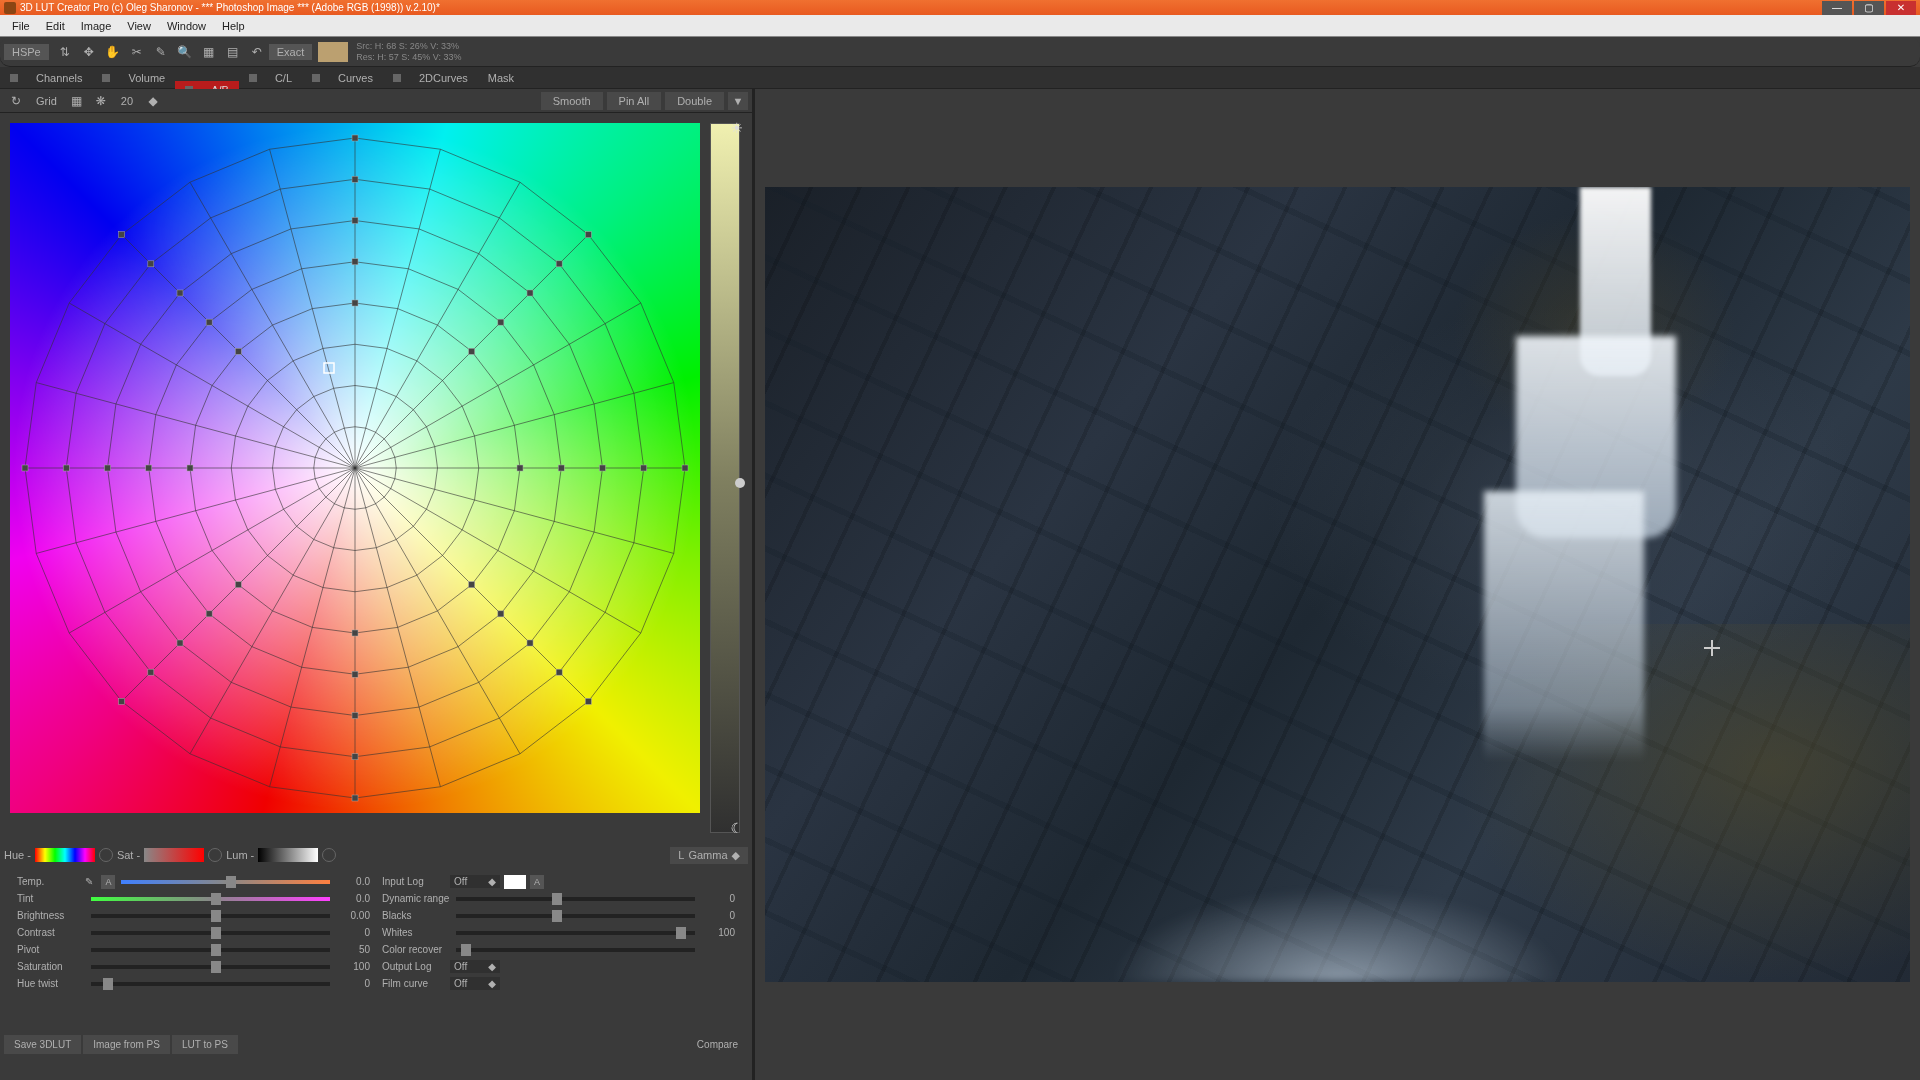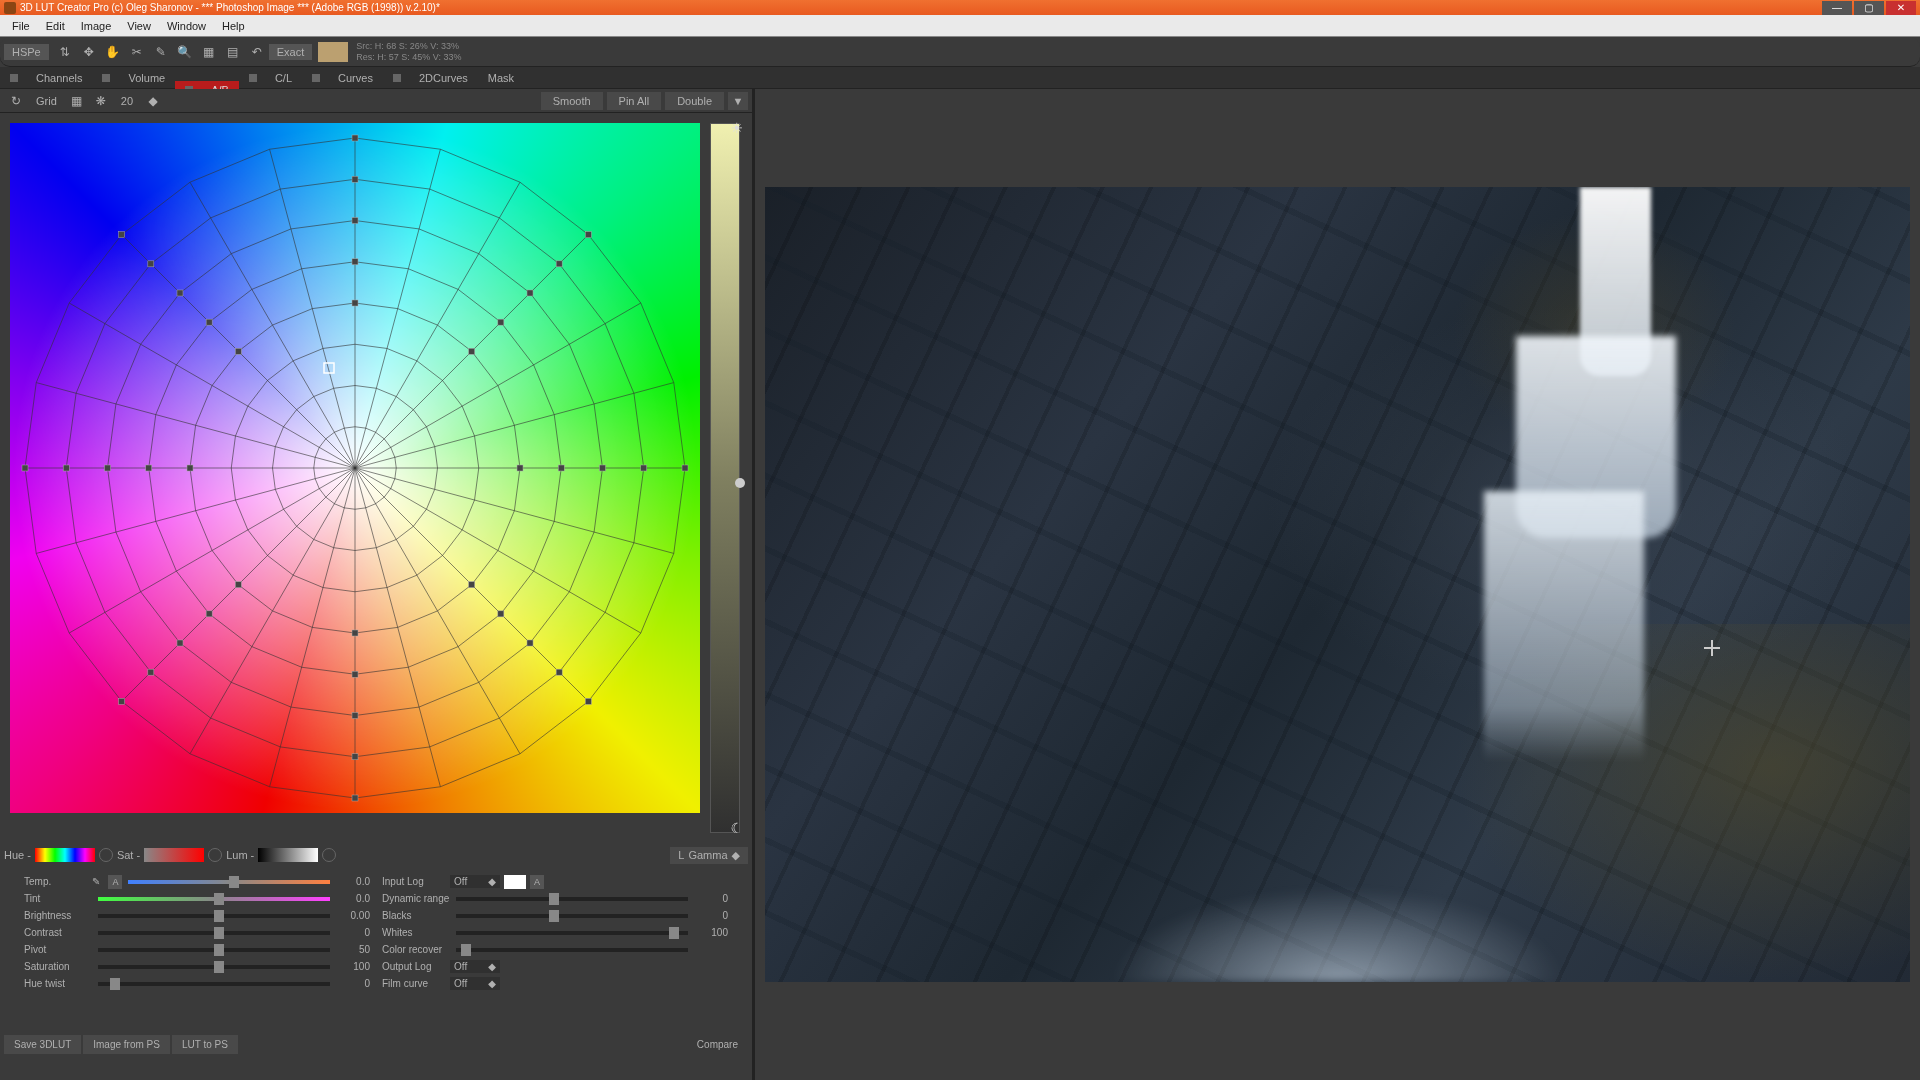--- a/index.html
+++ b/index.html
@@ -53,21 +53,21 @@
 .lumslider .handle { position:absolute; right:-6px; top:50%; width:10px; height:10px; background:#ccc; border-radius:50%; cursor:pointer; }
 
 
 .hslrow { height:28px; display:flex; align-items:center; padding:0 4px; gap:4px; background:#3a3a3a; }
 .hslrow .picker { display:flex; align-items:center; gap:4px; }
 .hslrow .picker .sw { width:60px; height:14px; background:linear-gradient(90deg,red,yellow,lime,cyan,blue,magenta,red); cursor:pointer; }
 .hslrow .picker .reset { width:14px; height:14px; border:1px solid #666; border-radius:50%; cursor:pointer; }
 .hslrow .gamma { padding:2px 8px; background:#494949; cursor:pointer; display:flex; align-items:center; gap:4px; }
 
 
-.sliders { display:flex; padding:4px 24px; gap:12px; background:#3a3a3a;justify-content:center; }
+.sliders { display:flex; padding:4px 17px; gap:12px; background:#3a3a3a;justify-content:center; }
 .slidercol { flex:1; }
 .sliderrow { display:flex; align-items:center; height:17px; font-size:10px; }
 .sliderrow .label { width:68px; }
 .sliderrow .track { flex:1; height:4px; background:#222; position:relative; margin:0 6px; }
 .sliderrow .track.temp { background:linear-gradient(90deg,#4080ff,#888,#ff8040); }
 .sliderrow .track.tint { background:linear-gradient(90deg,#40ff40,#888,#ff40ff); }
 .sliderrow .handle { position:absolute; top:-4px; width:10px; height:12px; background:#888; cursor:pointer; }
 .sliderrow .val { width:34px; text-align:right; }
 .sliderrow .dd { width:50px; background:#303030; padding:1px 4px; font-size:10px; display:flex; justify-content:space-between; cursor:pointer; }
 .sliderrow .swatch { width:22px; height:14px; background:#fff; margin-left:4px; cursor:pointer; }

